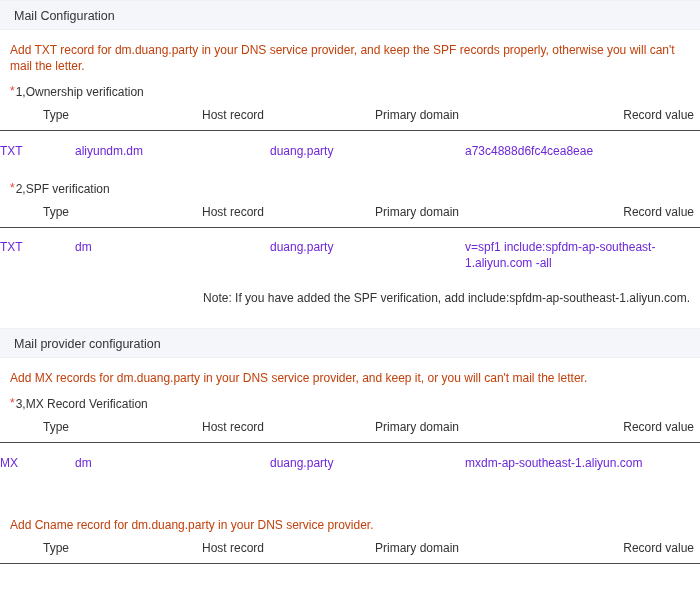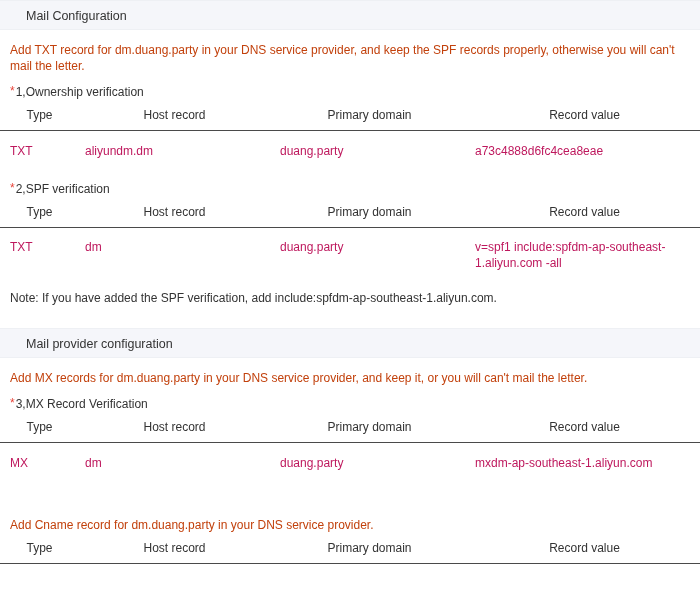--- a/index.html
+++ b/index.html
@@ -23,21 +23,21 @@
   }
 
   
   .section-band {
     background: #f5f6fa;
     border: 1px solid #eef0f4;
     border-left: none;
     border-right: none;
     height: 30px;
     line-height: 30px;
-    padding: 0 0 0 26px;
+    padding: 0 0 0 14px;
     font-size: 12.5px;
     color: #333333;
     box-sizing: border-box;
   }
 
   
   .desc {
     padding: 12px 10px 0 10px;
     font-size: 12px;
     color: #c2410c;
@@ -66,48 +66,49 @@
     border-collapse: collapse;
     margin-top: 8px;
     table-layout: fixed;
   }
   .dns-table col.c-type  { width: 75px; }
   .dns-table col.c-host  { width: 195px; }
   .dns-table col.c-dom   { width: 195px; }
   .dns-table col.c-val   { width: 235px; }
 
   .dns-table th {
-    text-align: center;
+    text-align: right;
     font-weight: normal;
     font-size: 12px;
     color: #333333;
     padding: 0 6px 8px 10px;
     border-bottom: 1px solid #4a4a4a;
     vertical-align: bottom;
   }
   .dns-table td {
     text-align: left;
     font-size: 12px;
-    color: #be185d;
-    padding: 12px 6px 12px 10px;
+    color: #6d28d9;
+    padding: 12px 6px 12px 0;
     vertical-align: top;
     line-height: 16px;
     word-break: break-word;
   }
   .dns-table tr.tall td {
     padding-top: 11px;
     padding-bottom: 11px;
   }
 
   
   .note {
     padding: 8px 10px 0 10px;
     font-size: 12px;
     color: #333333;
     line-height: 16px;
+    text-align: right;
   }
   .spacer-lg { height: 22px; }
 </style>
 </head>
 <body>
 
 <div class="page">
 
   <div class="section-band">
     <span>Mail Configuration</span>

